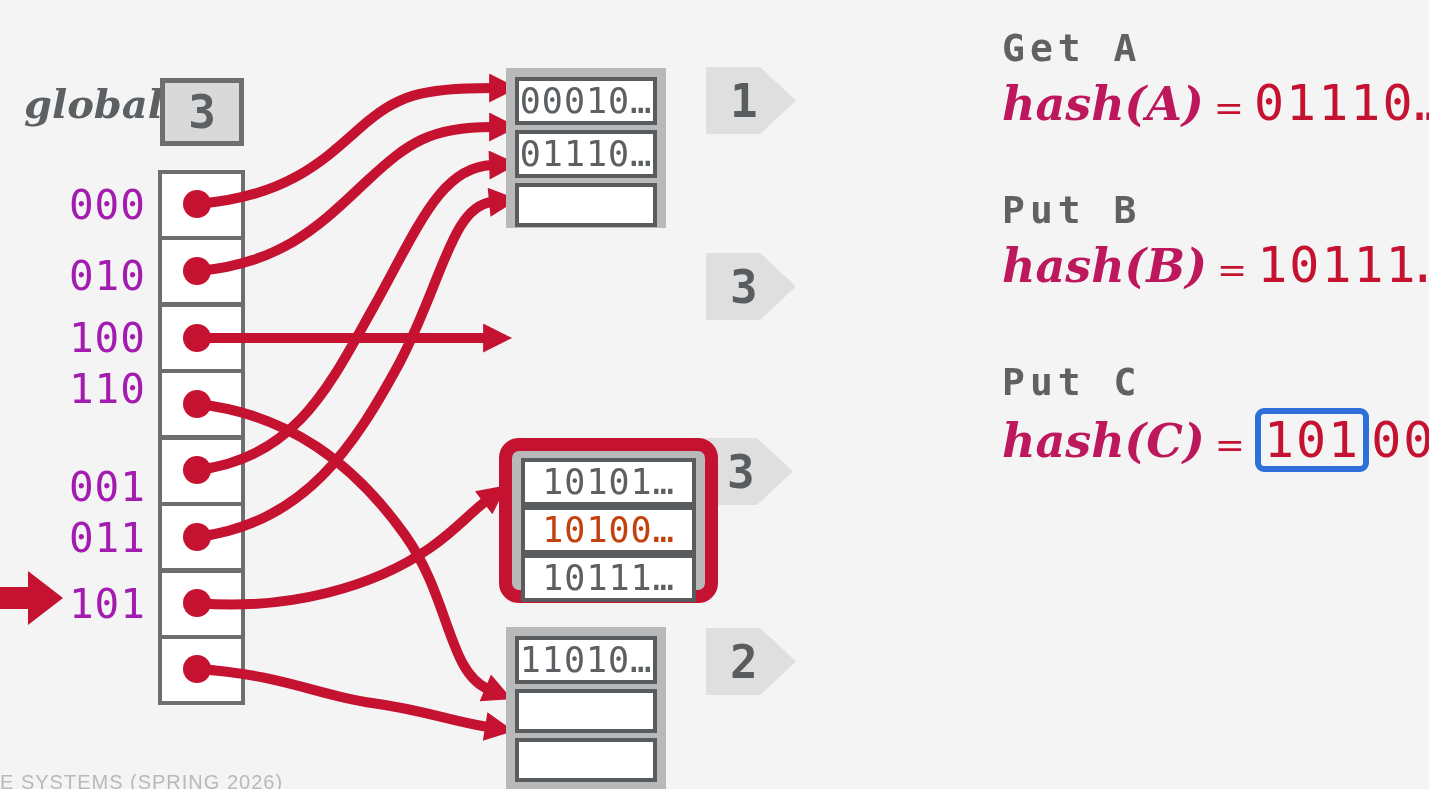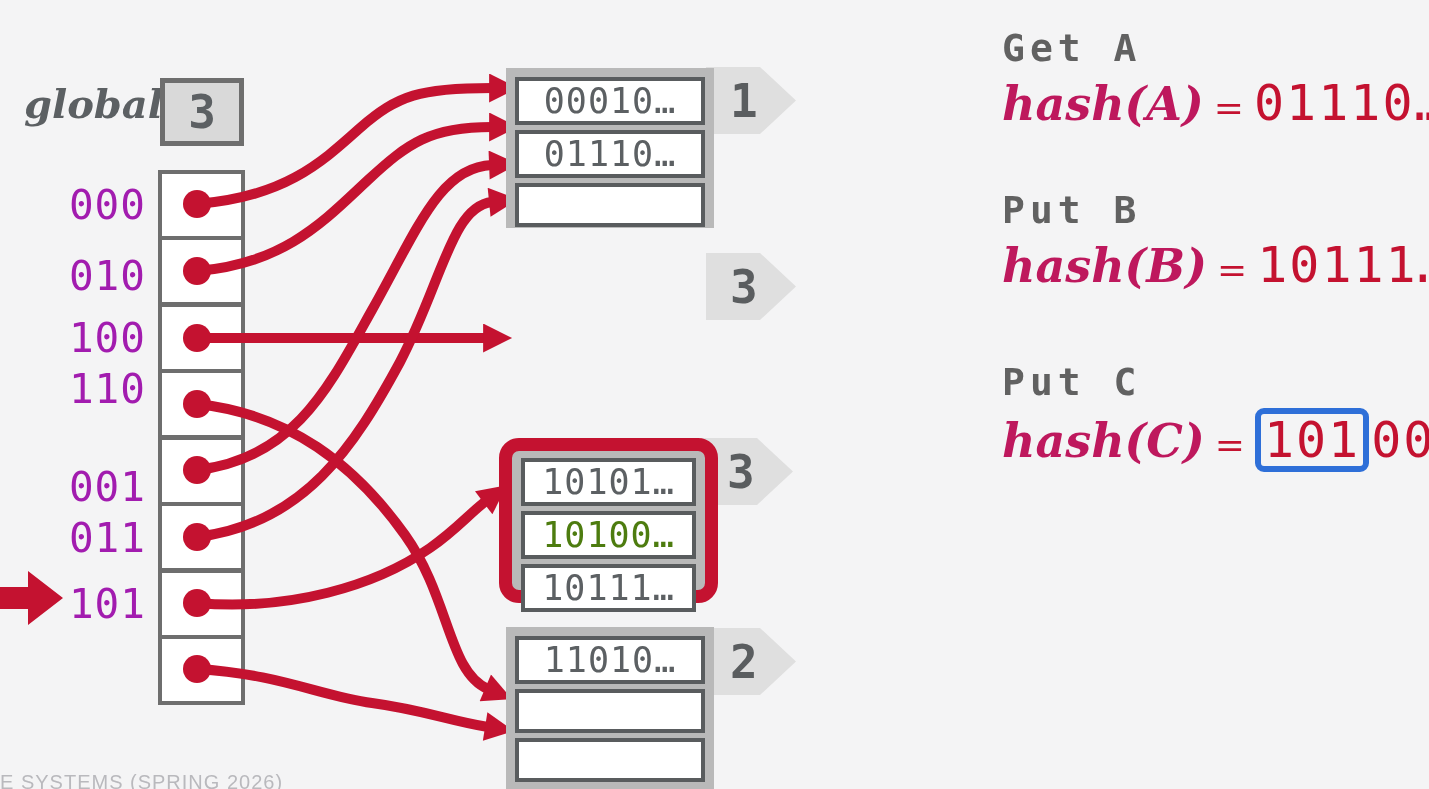--- a/index.html
+++ b/index.html
@@ -33,36 +33,36 @@
   .arrows{position:absolute;left:0;top:0;z-index:2;}
   
   .tag{
     position:absolute;width:90px;height:67px;background:#dfdfdf;
     clip-path:polygon(0 0,60% 0,100% 50%,60% 100%,0 100%);
     display:flex;align-items:center;padding-left:24px;box-sizing:border-box;
     font-size:46px;font-weight:bold;color:#5a5d5f;z-index:1;
   }
   
   .bucket{
-    position:absolute;left:506px;width:208px;
+    position:absolute;left:506px;width:160px;
     background:#b9b9b9;box-sizing:border-box;
     display:flex;flex-direction:column;gap:5px;padding:9px;z-index:3;
   }
   .slot{
     flex:0 0 44px;background:#ffffff;border:4px solid #595c5e;box-sizing:border-box;
     display:flex;align-items:center;justify-content:center;
     font-size:35px;color:#5c6063;letter-spacing:1px;
   }
   .highlight{
     position:absolute;left:499px;top:438px;width:219px;height:165px;
     border:13px solid #c41230;border-radius:20px;background:#b9b9b9;
-    box-sizing:border-box;display:flex;flex-direction:column;gap:5px;padding:7px 9px;z-index:4;
+    box-sizing:border-box;display:flex;flex-direction:column;padding:7px 9px;z-index:4;
   }
   .highlight .slot{flex:1 1 auto;}
-  .slot-new{color:#4d7c0f;}
+  .slot-new{color:#c2410c;}
   
   .op{position:absolute;left:1002px;white-space:nowrap;}
   .op-action{
     font-size:38px;font-weight:bold;letter-spacing:5px;color:#616161;line-height:48px;
   }
   .op-hash{line-height:58px;margin-top:2px;}
   .hfn{
     font-family:"DejaVu Serif", serif;font-style:italic;font-weight:bold;
     font-size:46px;color:#be185d;
   }

